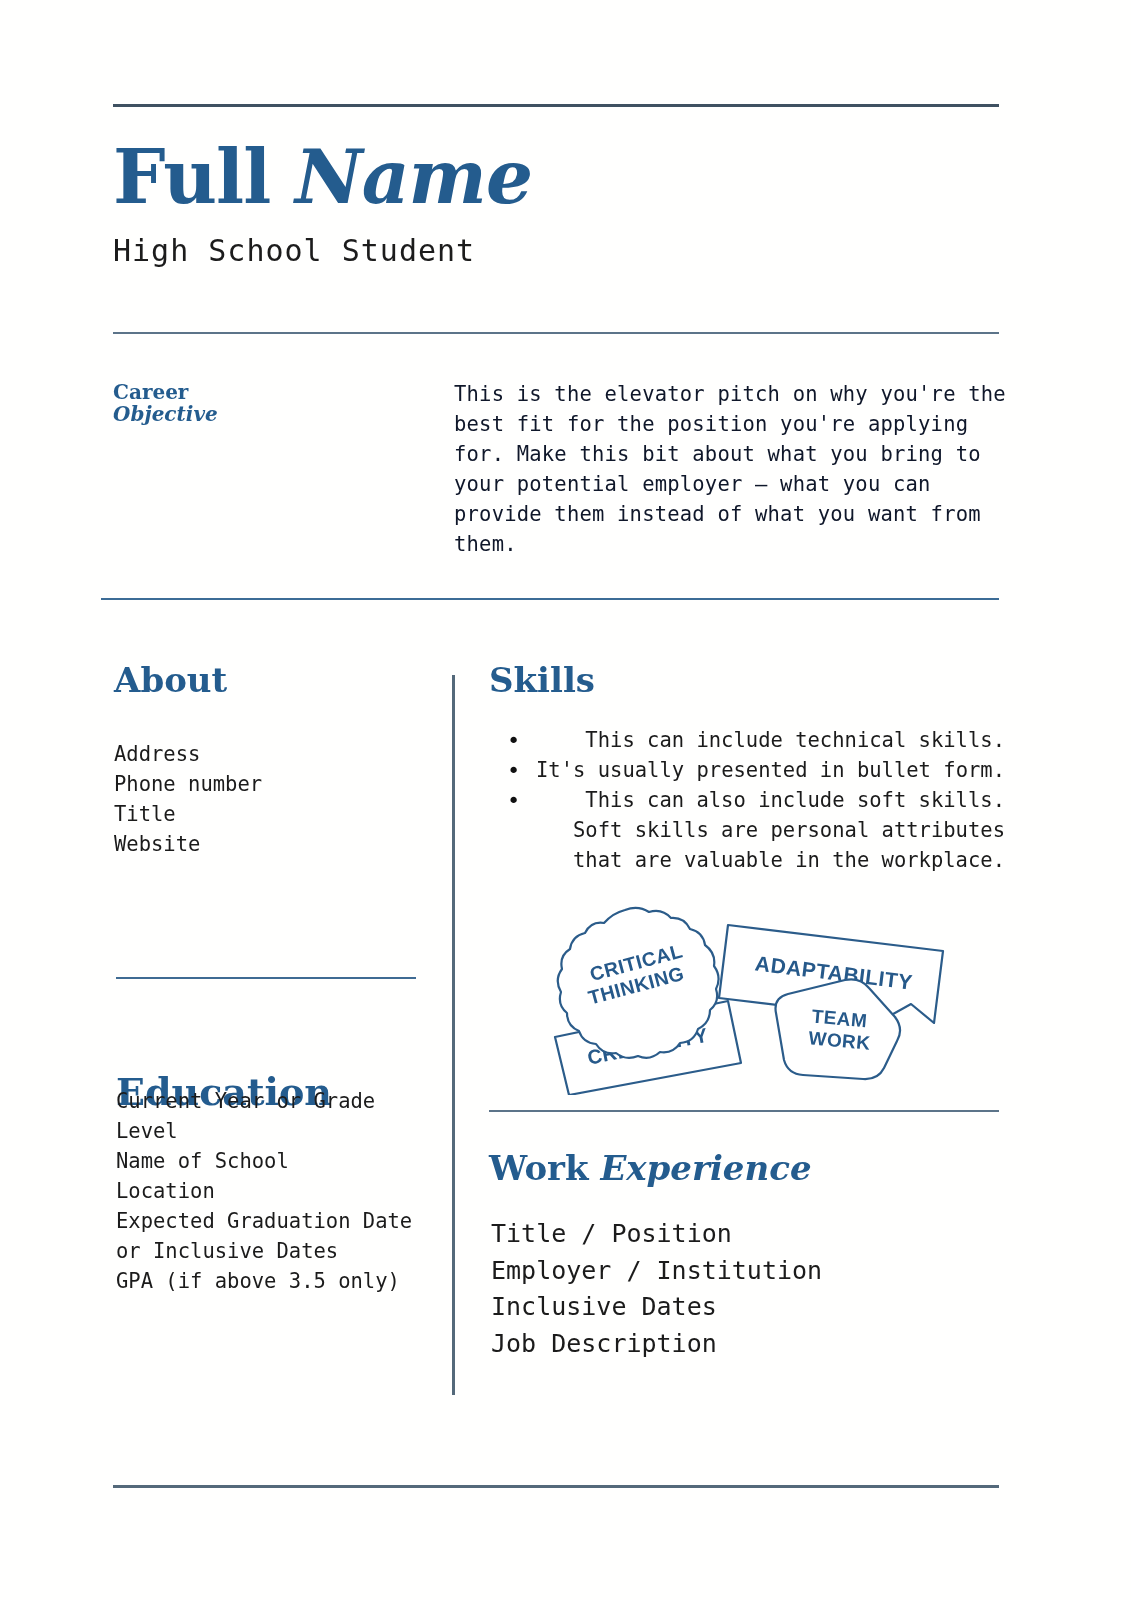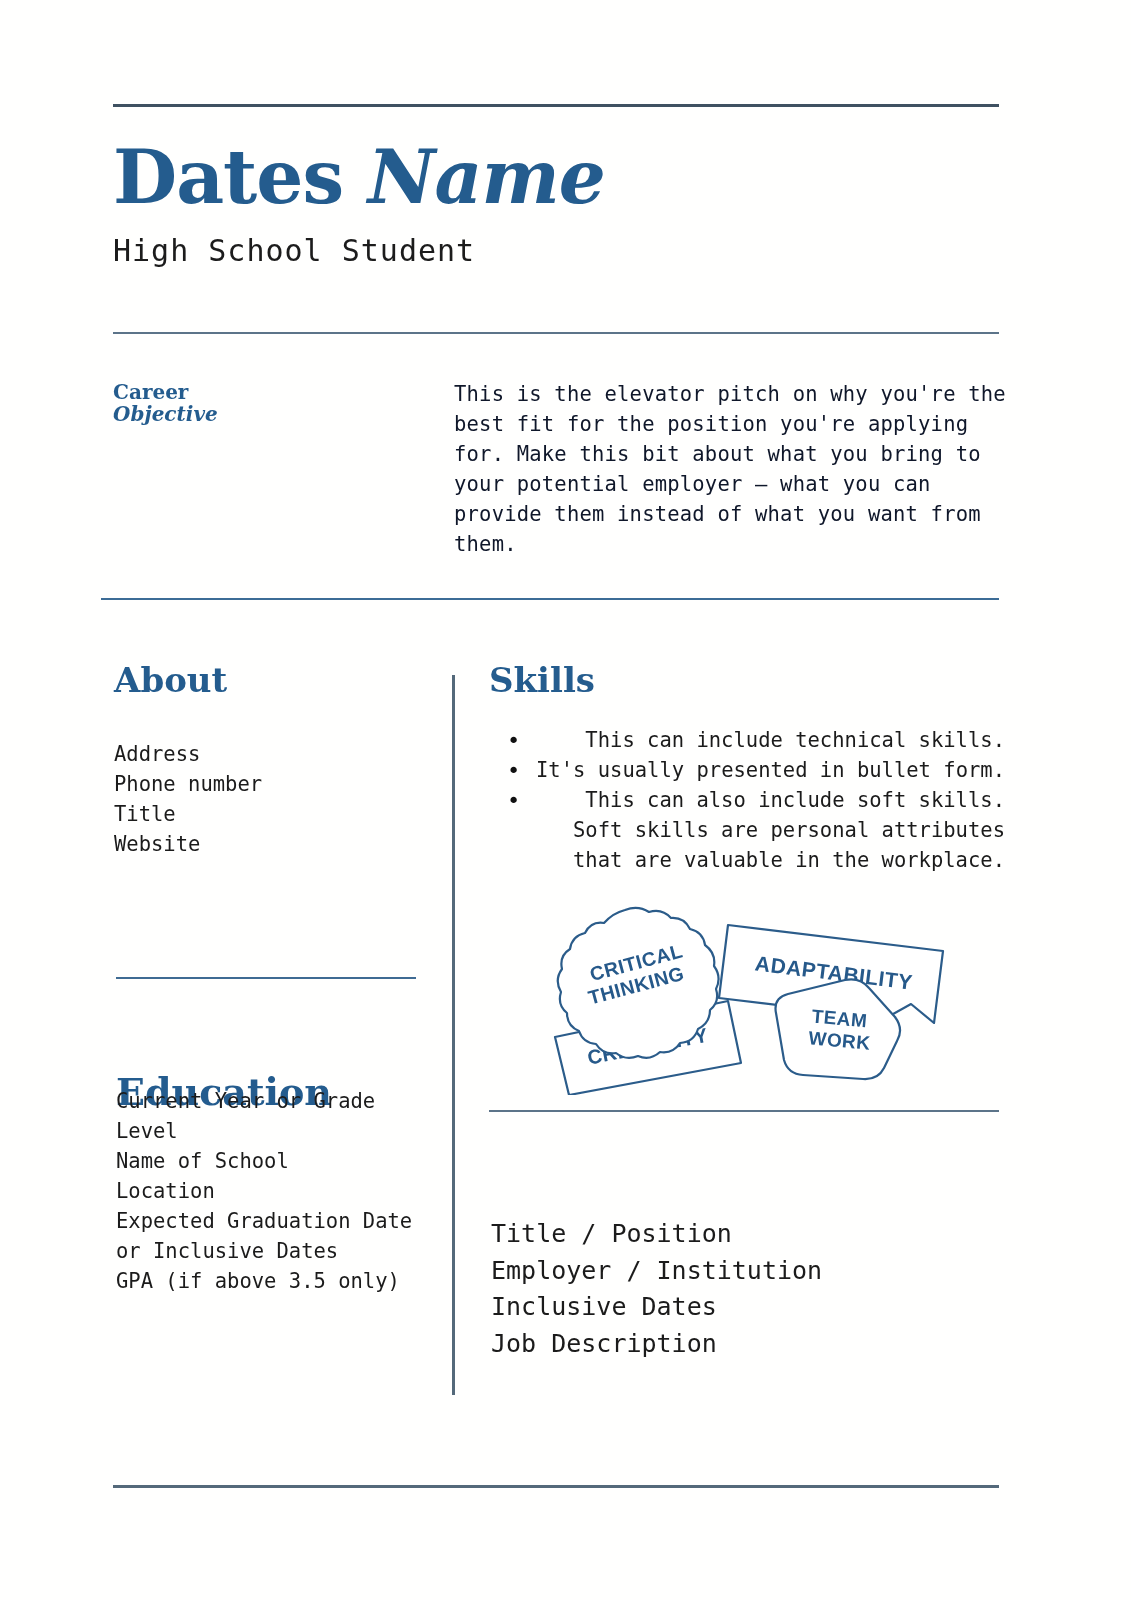--- a/index.html
+++ b/index.html
@@ -154,21 +154,21 @@
 
   <div class="rule rule-top"></div>
   <div class="rule rule-header"></div>
   <div class="rule rule-obj"></div>
   <div class="rule rule-edu"></div>
   <div class="rule rule-work"></div>
   <div class="rule rule-bottom"></div>
   <div class="rule-vert"></div>
 
   <div class="header">
-    <div class="name"><span>Dates </span><span class="italic">Name</span></div>
+    <div class="name"><span>Full </span><span class="italic">Name</span></div>
     <div class="subtitle">High School Student</div>
   </div>
 
   <div class="heading obj-label">
     <div>Career</div>
     <div class="italic">Objective</div>
   </div>
   <div class="obj-text">This is the elevator pitch on why you're the best fit for the position you're applying for. Make this bit about what you bring to your potential employer – what you can provide them instead of what you want from them.</div>
 
   <div class="heading about-head">About</div>
@@ -223,20 +223,21 @@
                  Q149 137 135 138 Q128 149 115 147 Q105 156 93 151 Q81 156 71 148
                  Q58 150 51 139 Q38 138 34 126 Q22 121 22 108 Q12 100 16 87
                  Q9 75 17 64 Q14 51 25 44 Q27 31 40 28 Q46 16 59 18 Q68 8 80 5 Z" fill="#ffffff" stroke="#2b5c8a" stroke-width="2.2" stroke-linejoin="round"></path>
         <text class="badge-text" x="93" y="64" font-size="19.5" text-anchor="middle" transform="rotate(-15 93 64)">CRITICAL</text>
         <text class="badge-text" x="93" y="87" font-size="19.5" text-anchor="middle" transform="rotate(-15 93 87)">THINKING</text>
       </g>
 
     </svg>
   </div>
 
+  <div class="heading work-head"><span>Work </span><span class="italic">Experience</span></div>
   <div class="work-list">
     <div>Title / Position</div>
     <div>Employer / Institution</div>
     <div>Inclusive Dates</div>
     <div>Job Description</div>
   </div>
 
 </div>
 
 </body></html>

